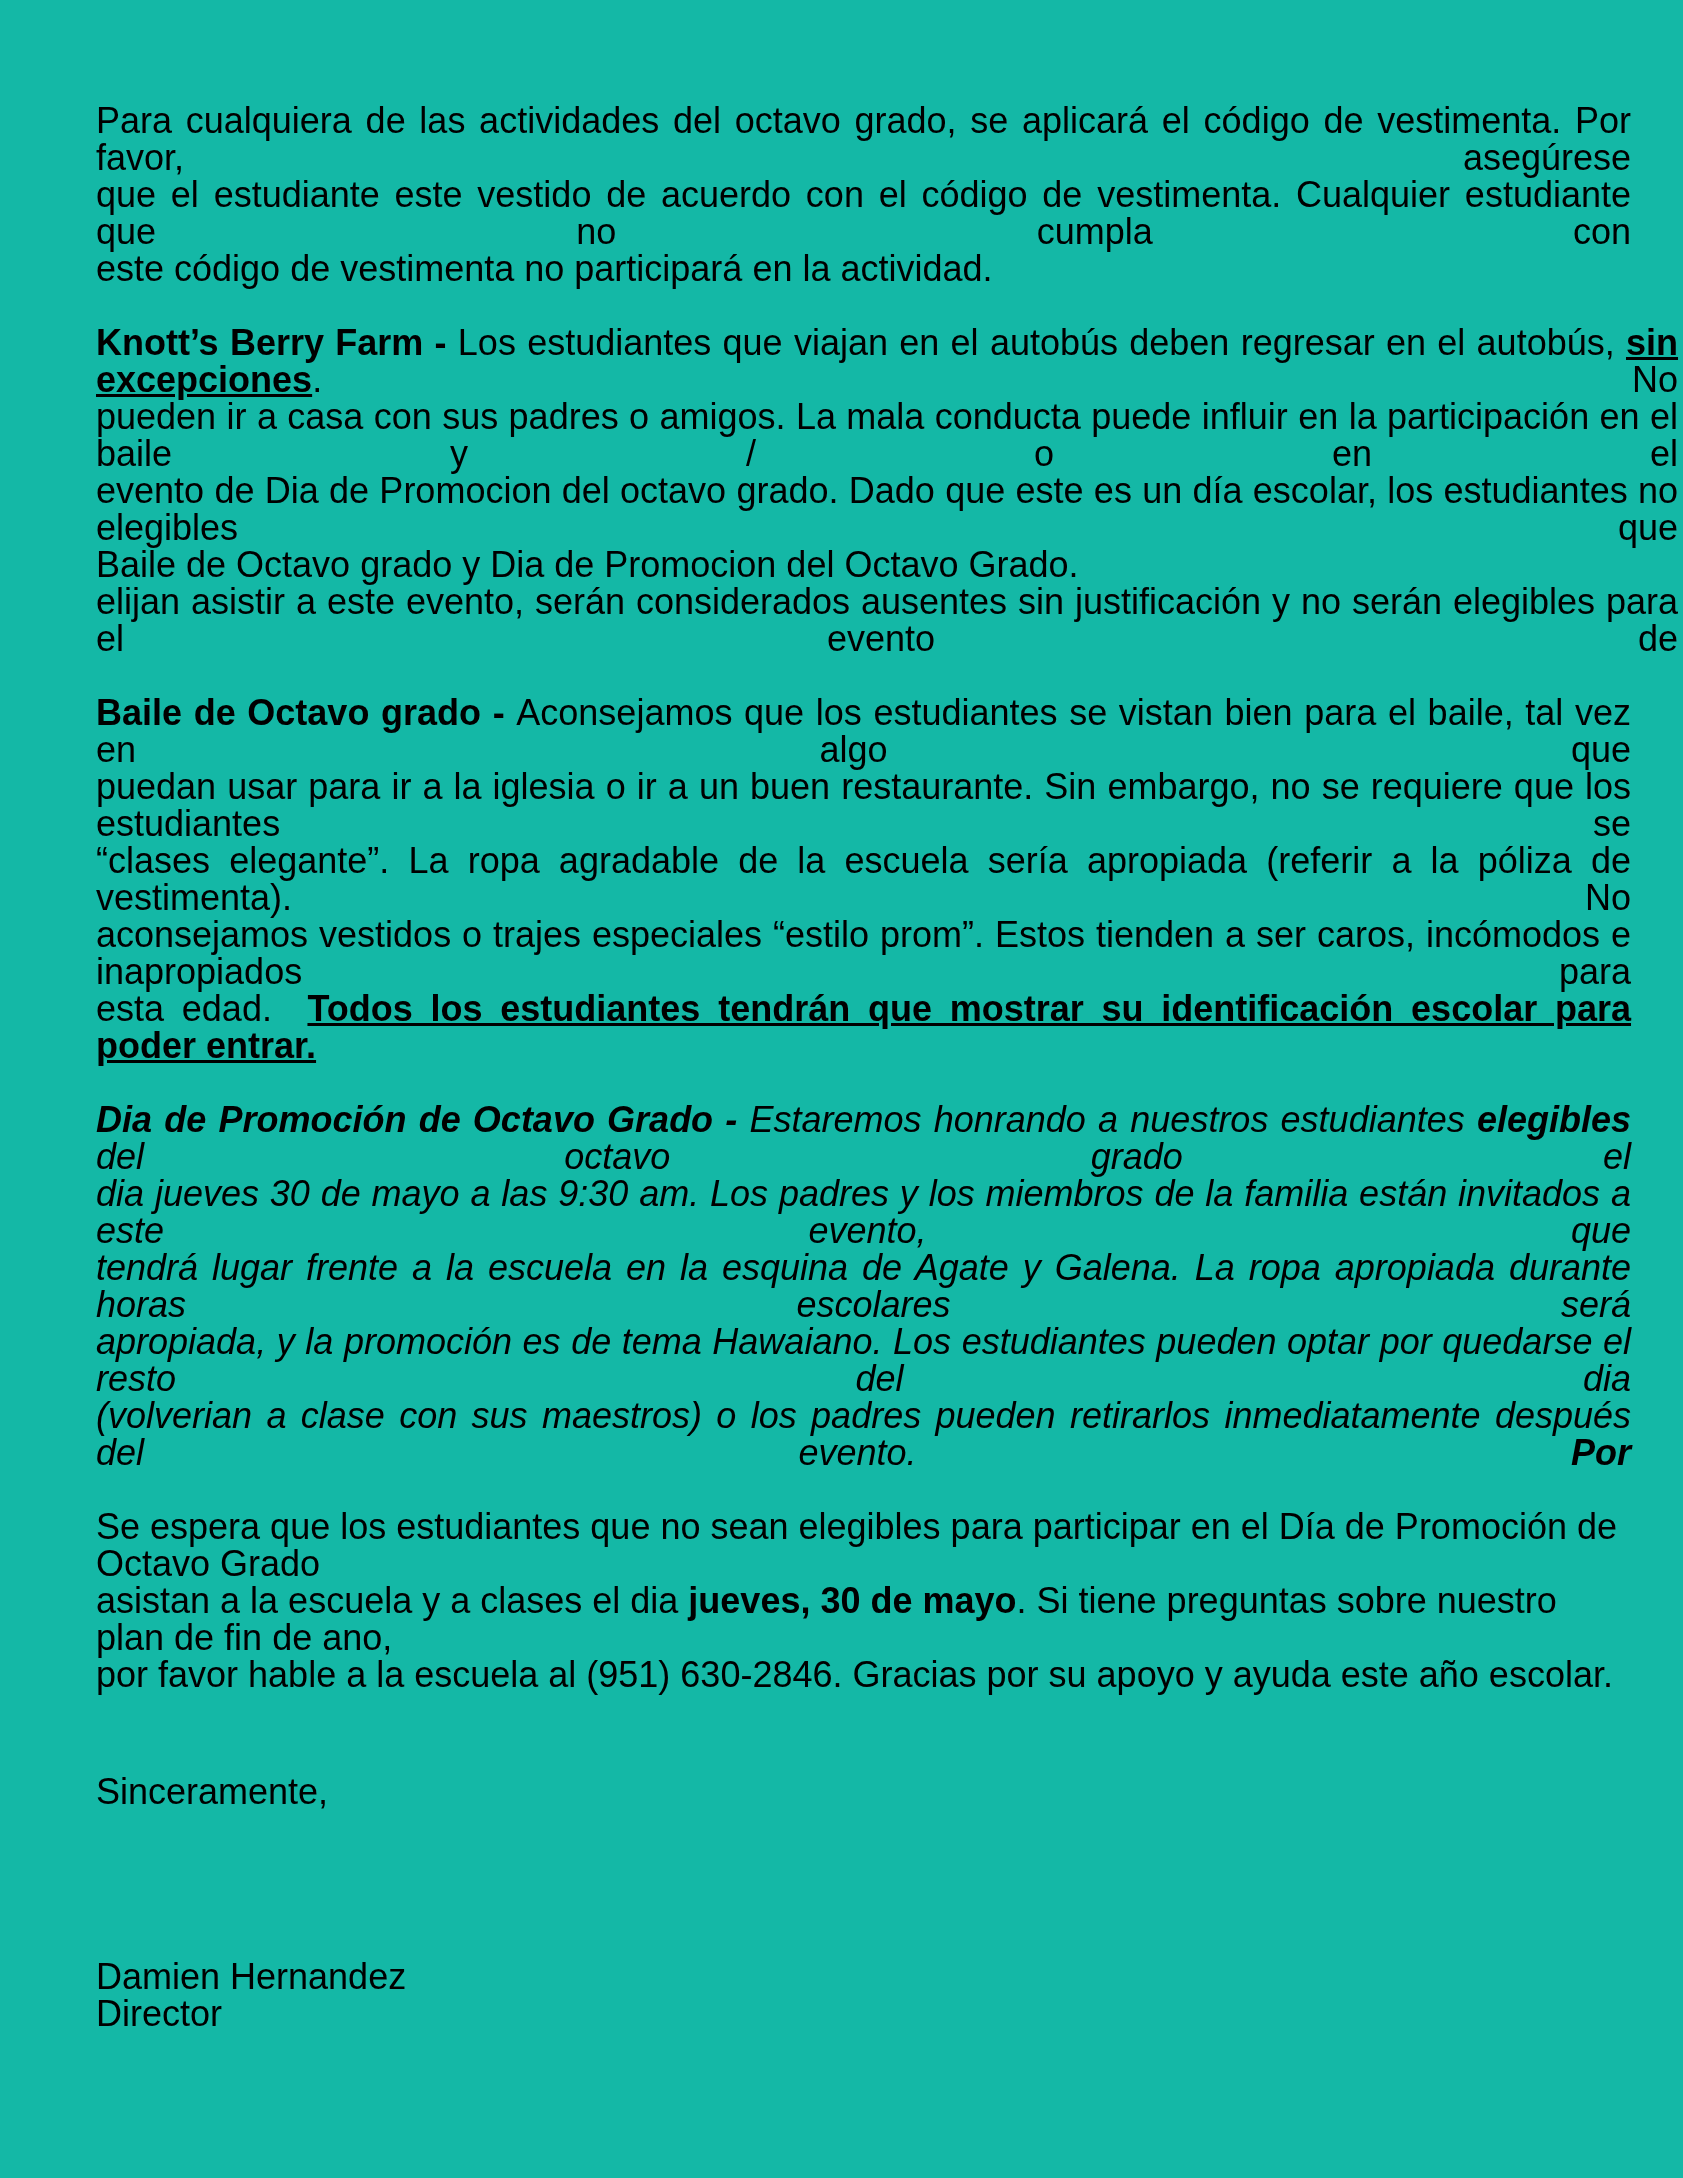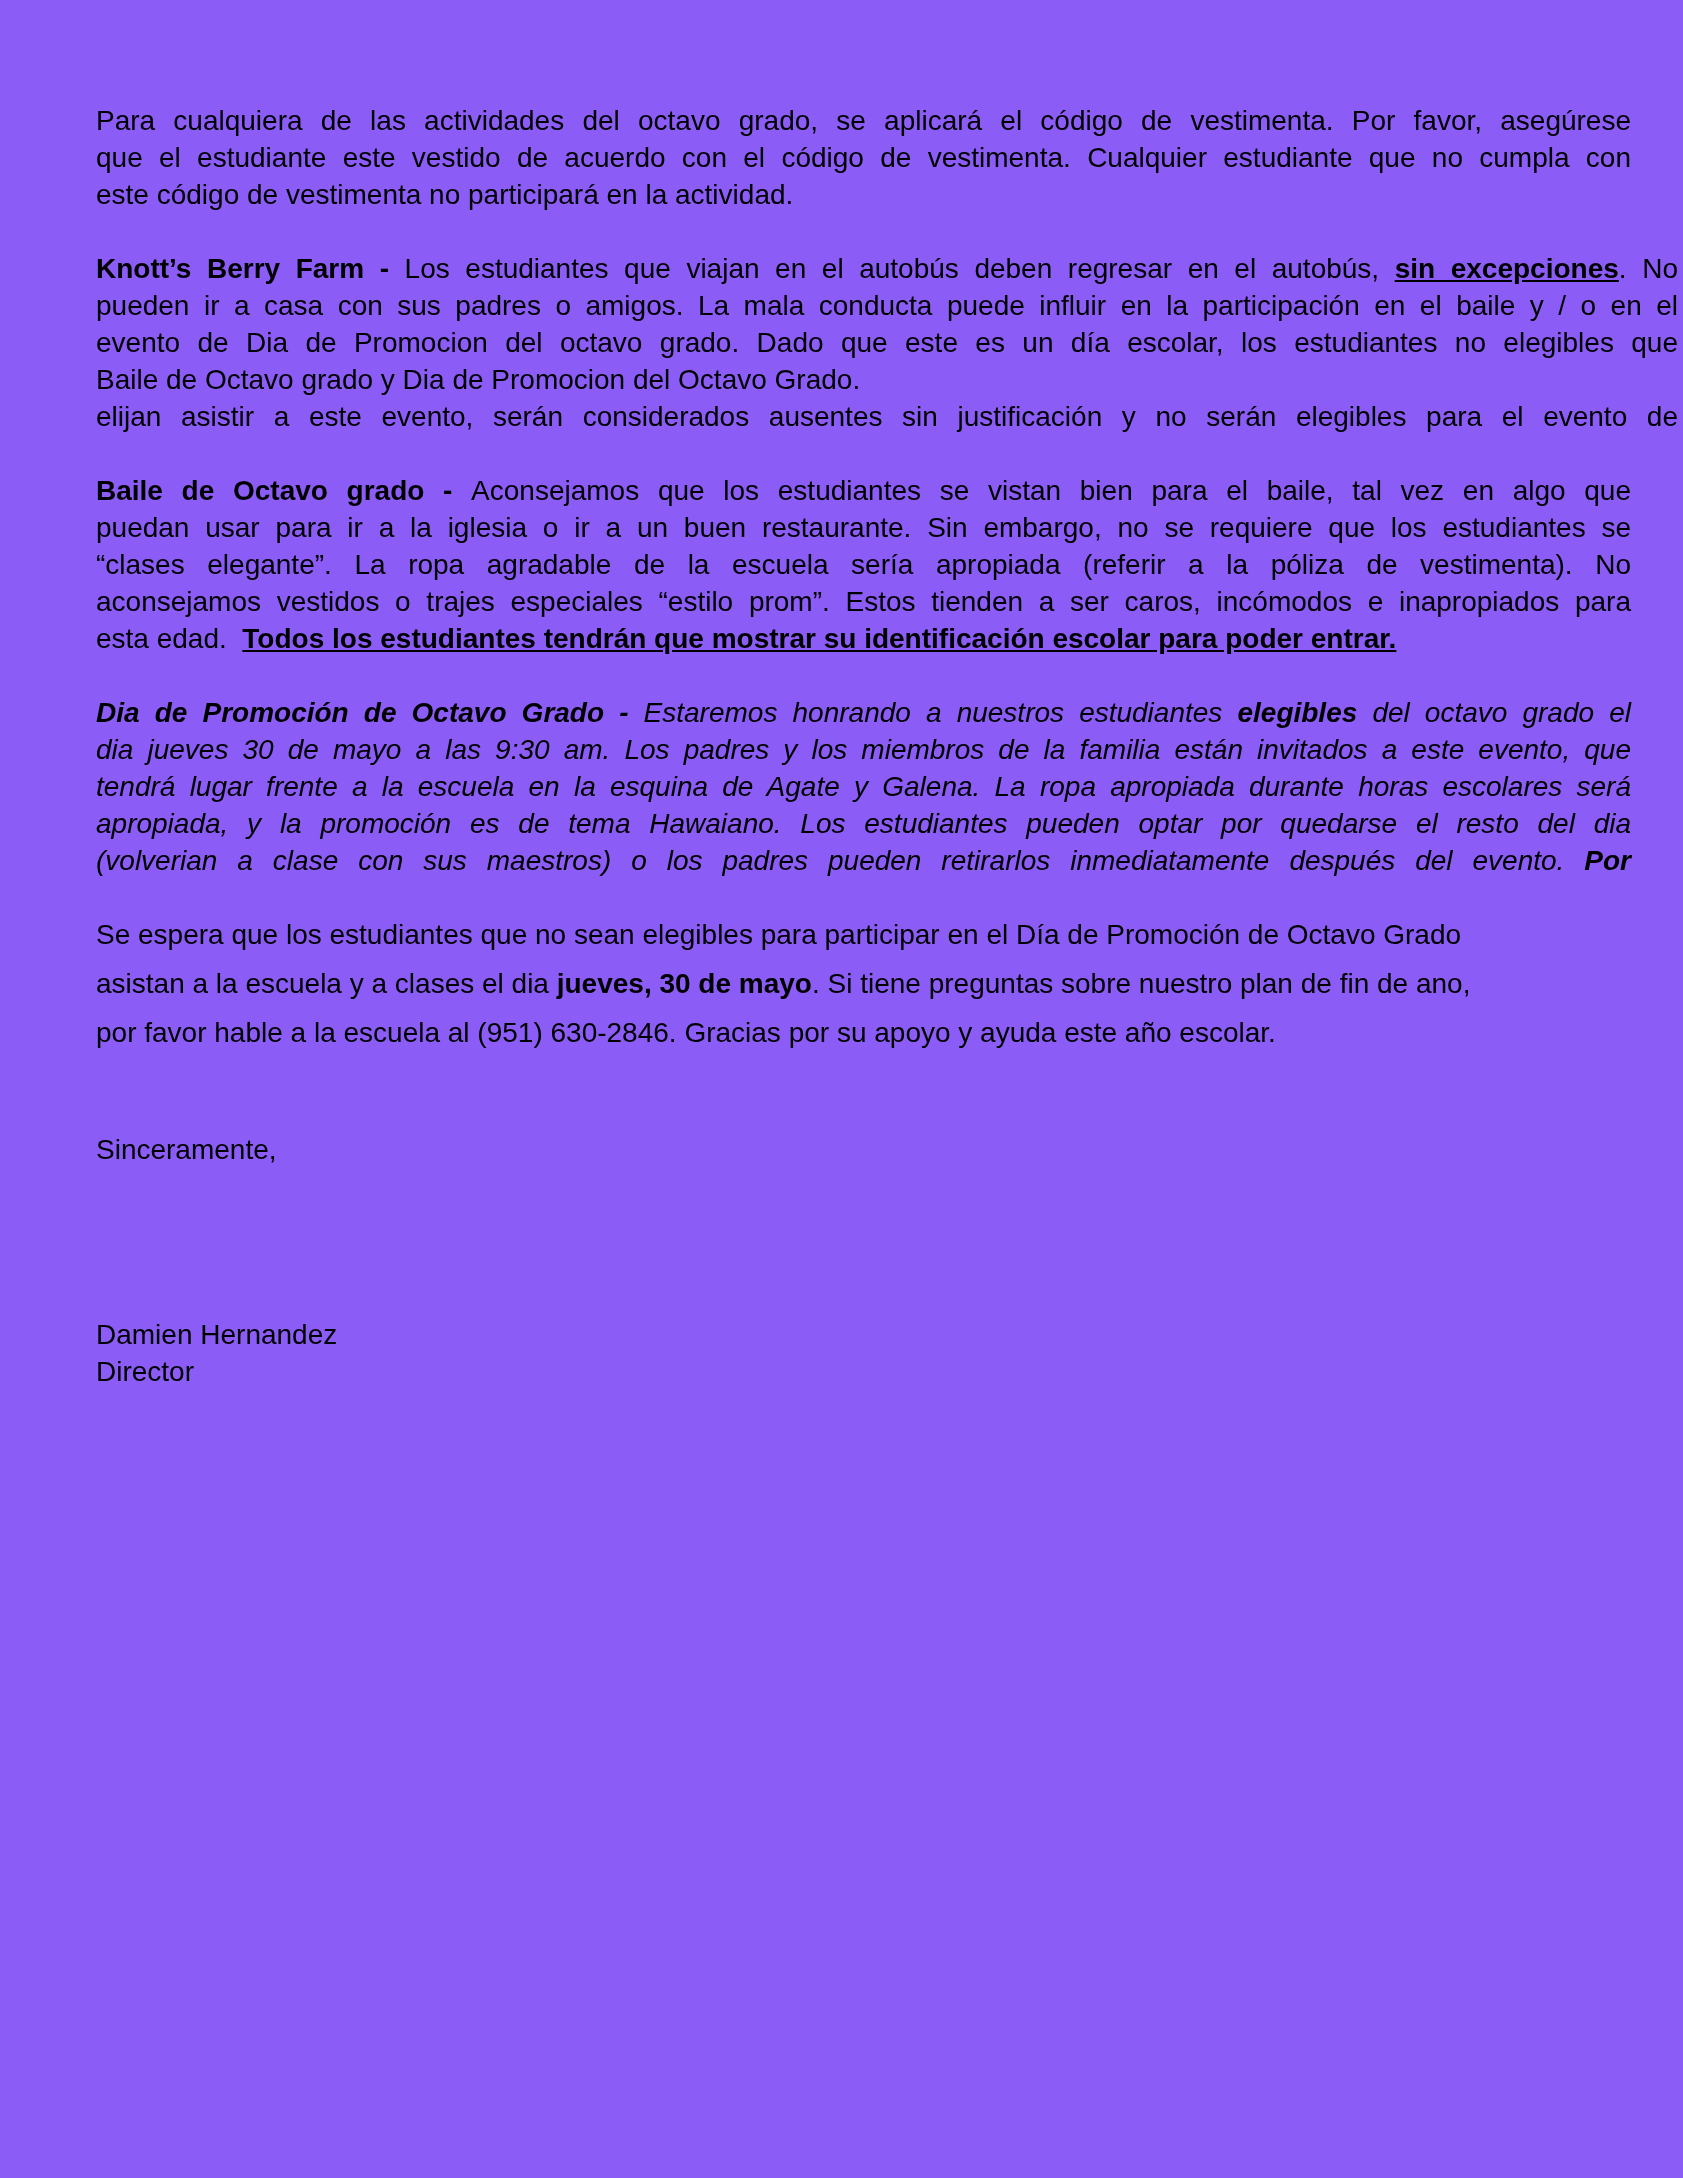--- a/index.html
+++ b/index.html
@@ -1,32 +1,32 @@
 <!DOCTYPE html>
 <html><head>
 <meta charset="utf-8">
 <style>
   html, body { margin: 0; padding: 0; background: #ffffff; }
   .page {
     position: relative;
     width: 1683px;
     height: 2178px;
-    background: #8b5cf6;
+    background: #14b8a6;
     color: #000000;
     font-family: "Liberation Sans", sans-serif;
-    font-size: 28px;
+    font-size: 36px;
     line-height: 37px;
     box-sizing: border-box;
     padding: 102px 0 0 96px;
     overflow: hidden;
   }
   .para { margin: 0 0 37px 0; }
   .line { text-align: justify; text-align-last: left; }
   .line.fill { text-align-last: justify; }
-  .para.left .line { text-align: left; text-align-last: left; margin-top: 12px; }
+  .para.left .line { text-align: left; text-align-last: left; }
   .b { font-weight: bold; }
   .u { text-decoration: underline; }
   .closing { margin-top: 80px; }
   .signature { margin-top: 148px; }
 </style>
 </head>
 <body>
 
 <div class="page">
   <div id="letter-body">

